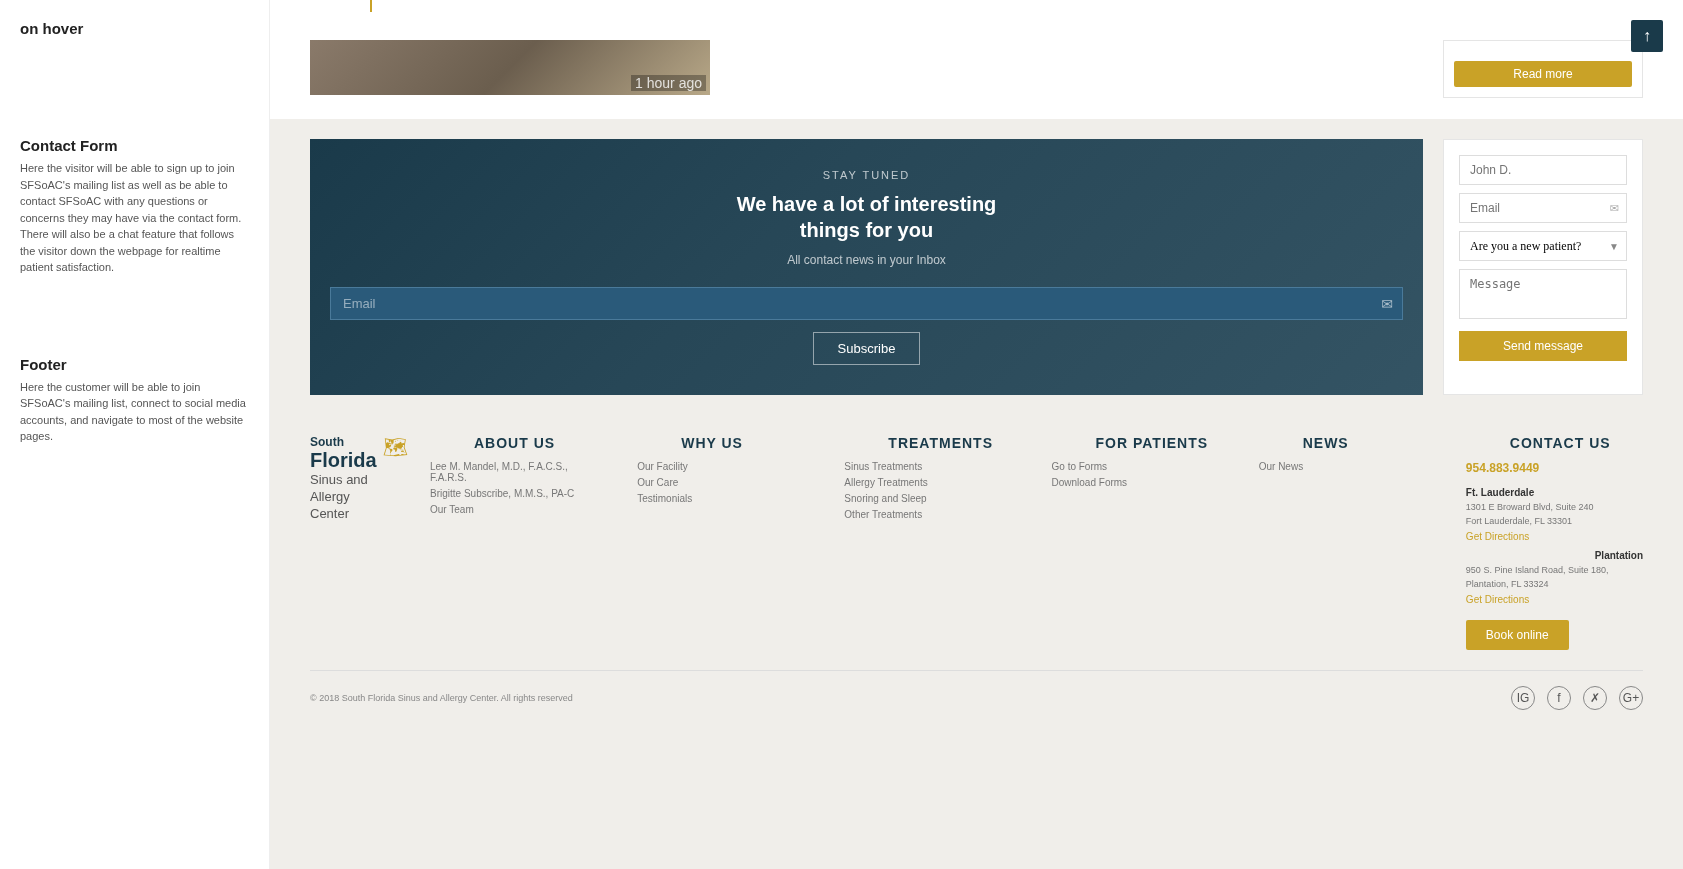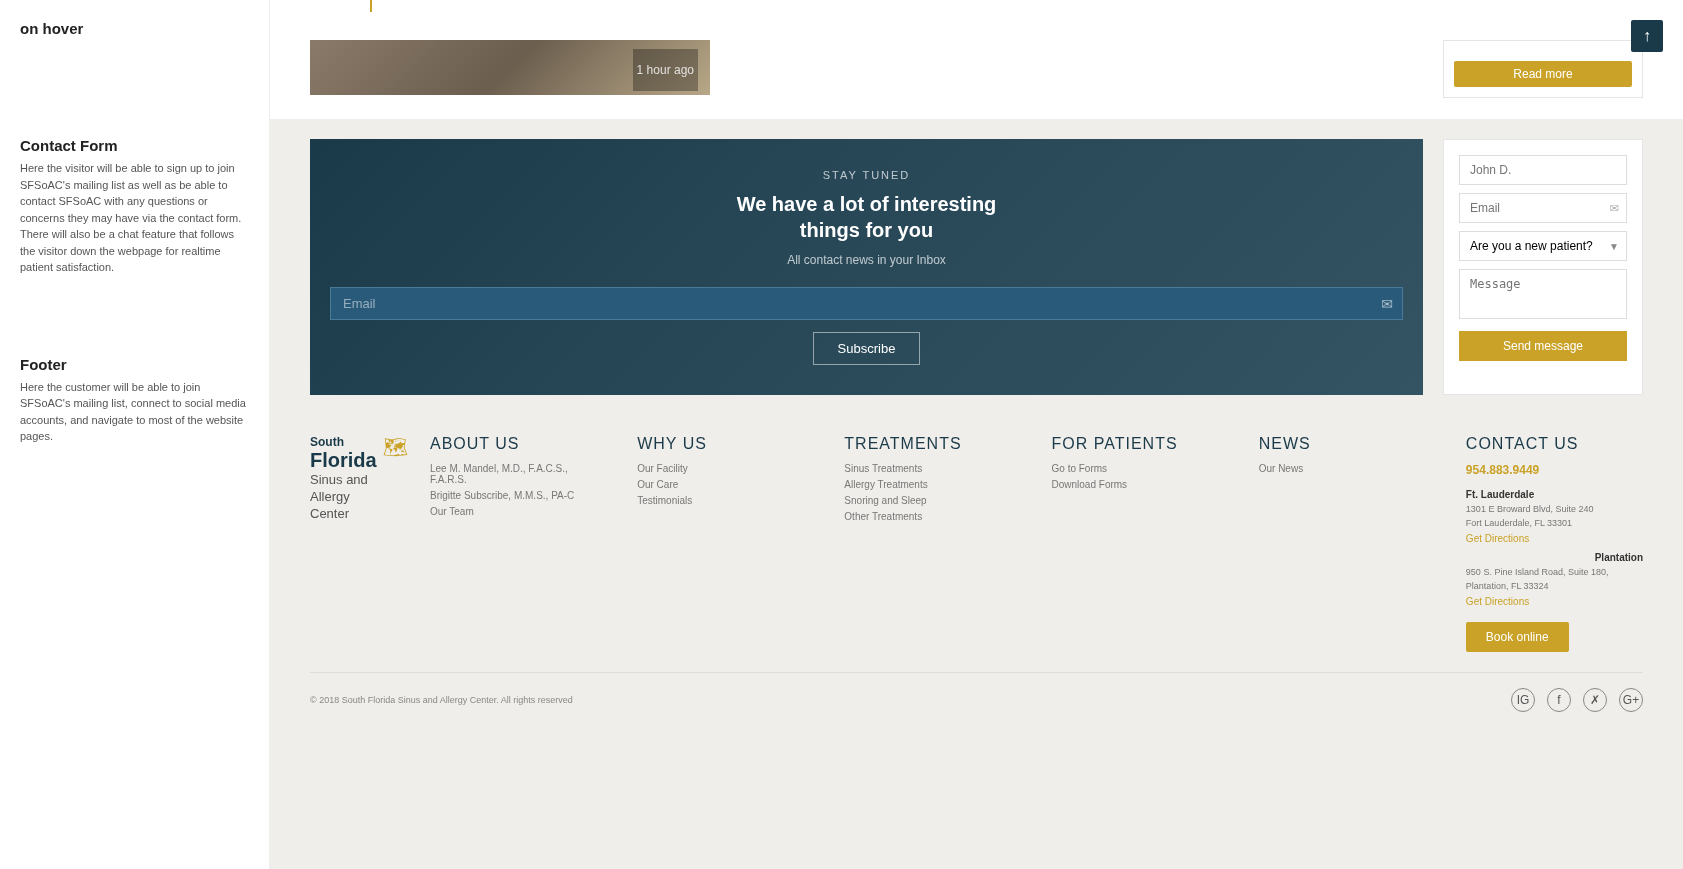--- a/index.html
+++ b/index.html
@@ -81,25 +81,25 @@
       cursor: pointer;
       display: flex;
       align-items: center;
       gap: 6px;
       border-radius: 2px;
     }
 
     .time-label {
       position: absolute;
       bottom: 4px;
-      right: 12px;
-      font-size: 12px;
+      right: 4px;
+      font-size: 14px;
       color: rgba(255,255,255,0.8);
       background: rgba(0,0,0,0.3);
-      padding: 14px 4px;
+      padding: 0 4px;
     }
 
     
     .article-card-right {
       width: 200px;
       background: white;
       border: 1px solid #e5e5e5;
       padding: 10px;
     }
 
@@ -224,20 +224,21 @@
       margin-bottom: 8px;
     }
 
     .contact-select {
       width: 100%;
       border: 1px solid #ddd;
       padding: 7px 10px;
       font-size: 12px;
       appearance: none;
       background: white;
+      font-family: Liberation Serif, serif;
     }
 
     .select-arrow {
       position: absolute;
       right: 8px;
       top: 50%;
       transform: translateY(-50%);
       font-size: 10px;
       color: #888;
       pointer-events: none;
@@ -303,26 +304,27 @@
       color: #c9a227;
       font-size: 20px;
     }
 
     .footer-col {
       flex: 1;
       min-width: 80px;
     }
 
     .footer-col-title {
-      font-size: 16px;
-      font-weight: normal;
+      font-size: 14px;
+      font-weight: bold;
       color: #1a3a4a;
       letter-spacing: 1px;
       text-transform: uppercase;
       margin-bottom: 10px;
+      margin-left: 44px;
     }
 
     .footer-link {
       display: block;
       font-size: 10px;
       color: #777;
       text-decoration: none;
       margin-bottom: 5px;
       cursor: pointer;
     }

